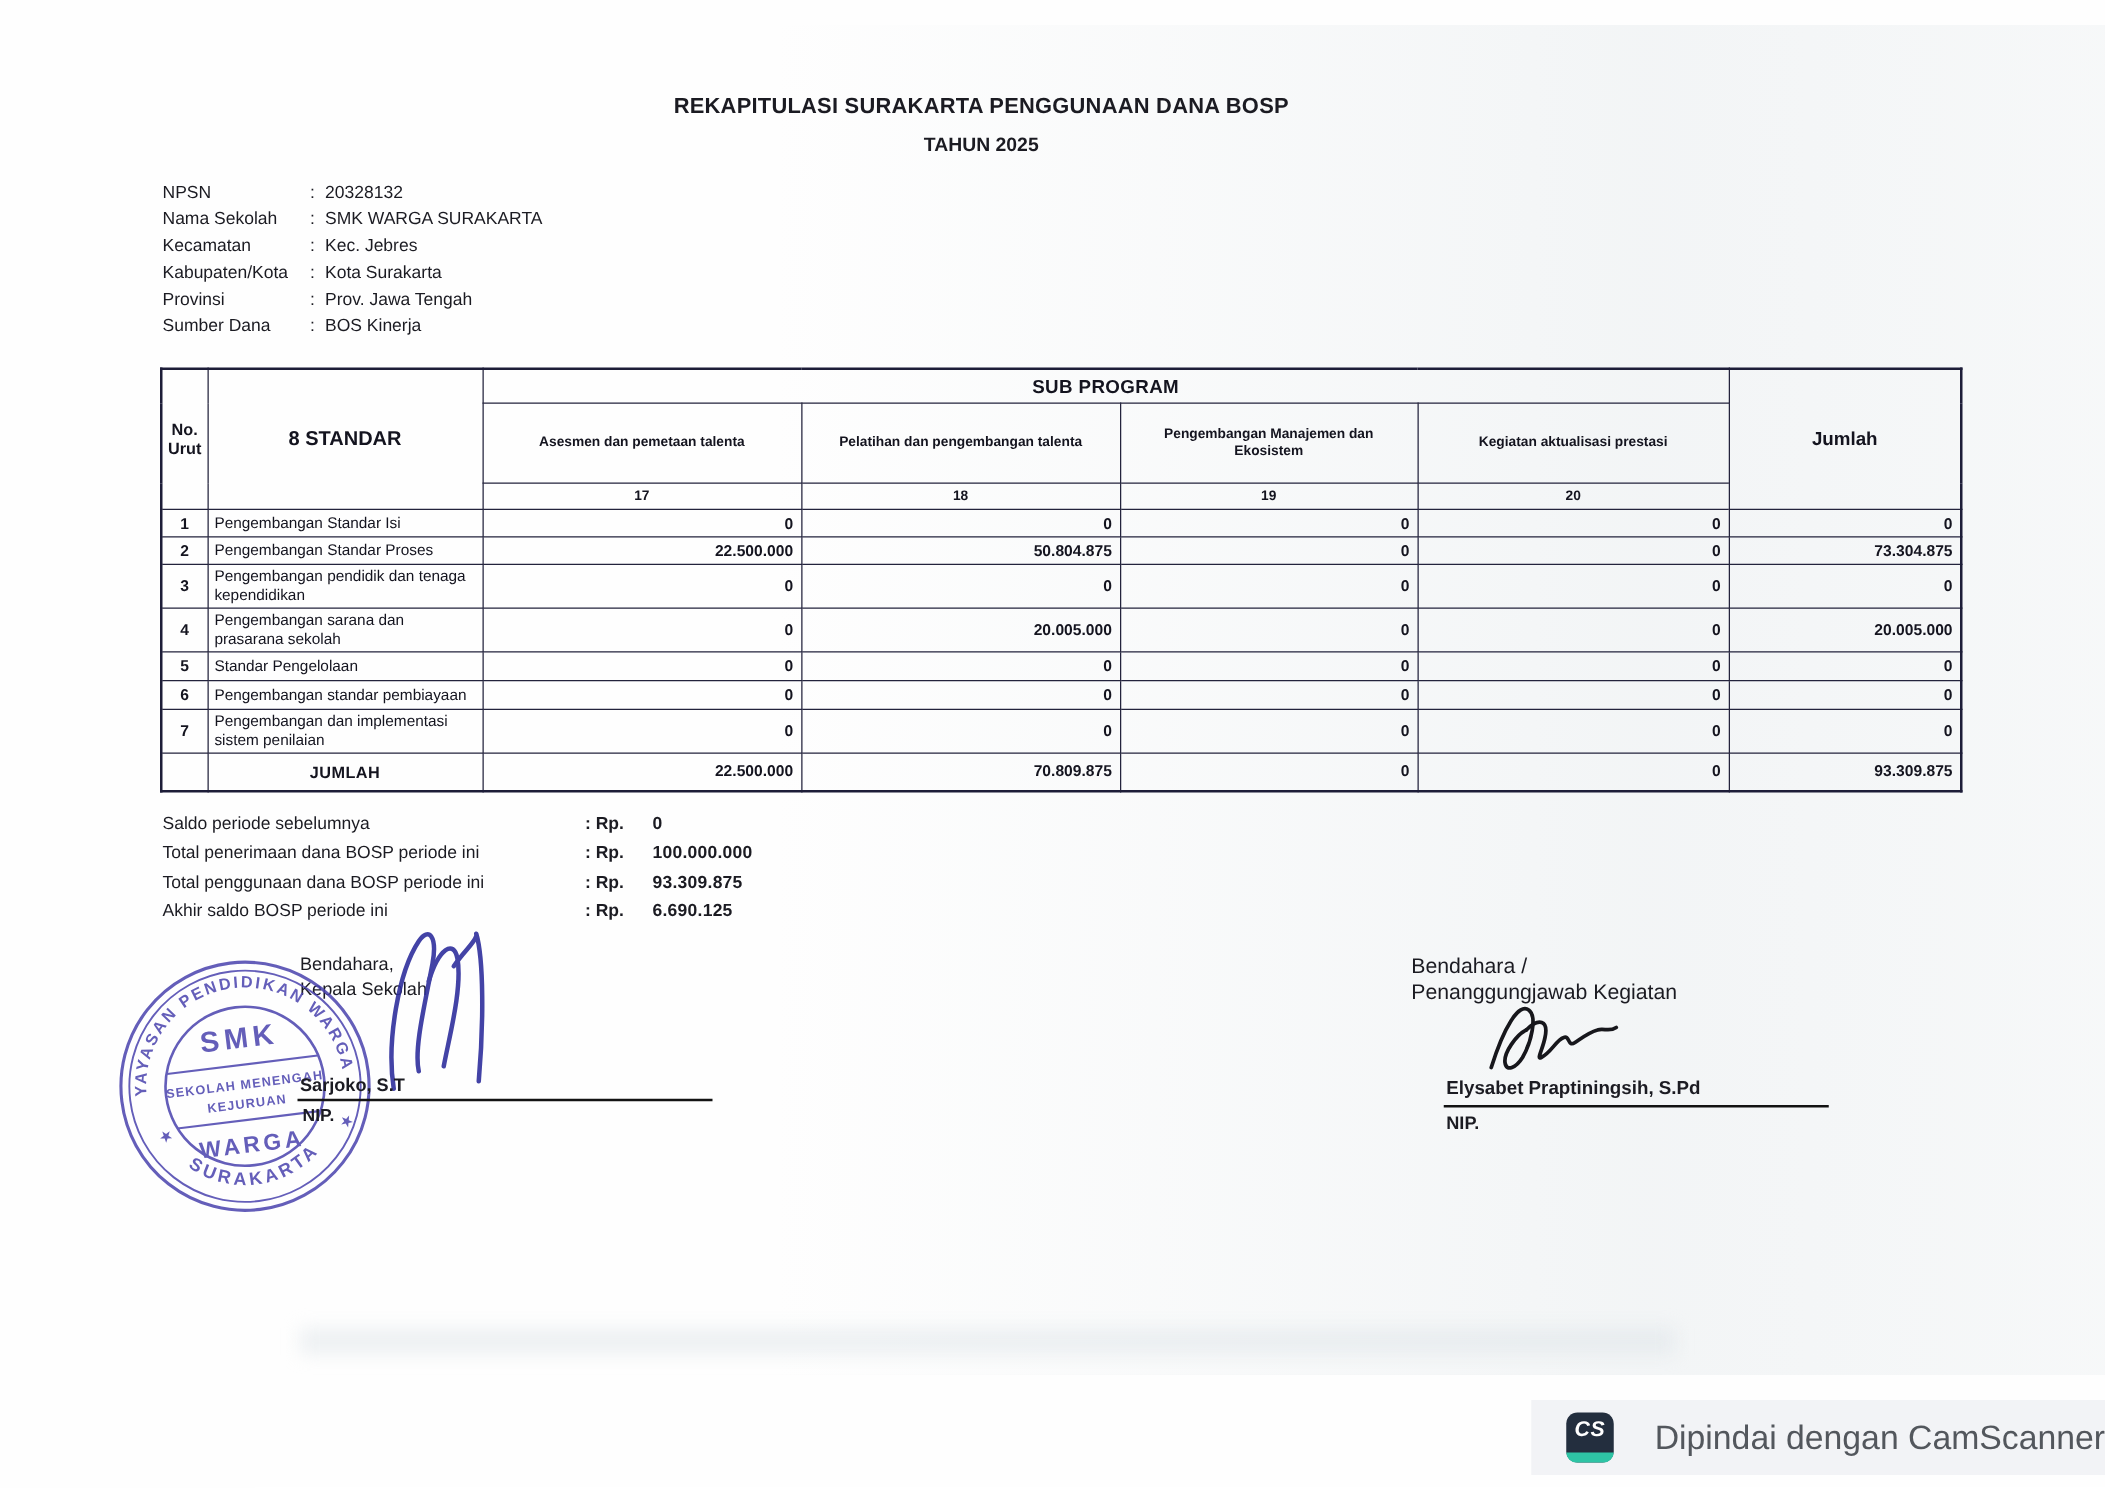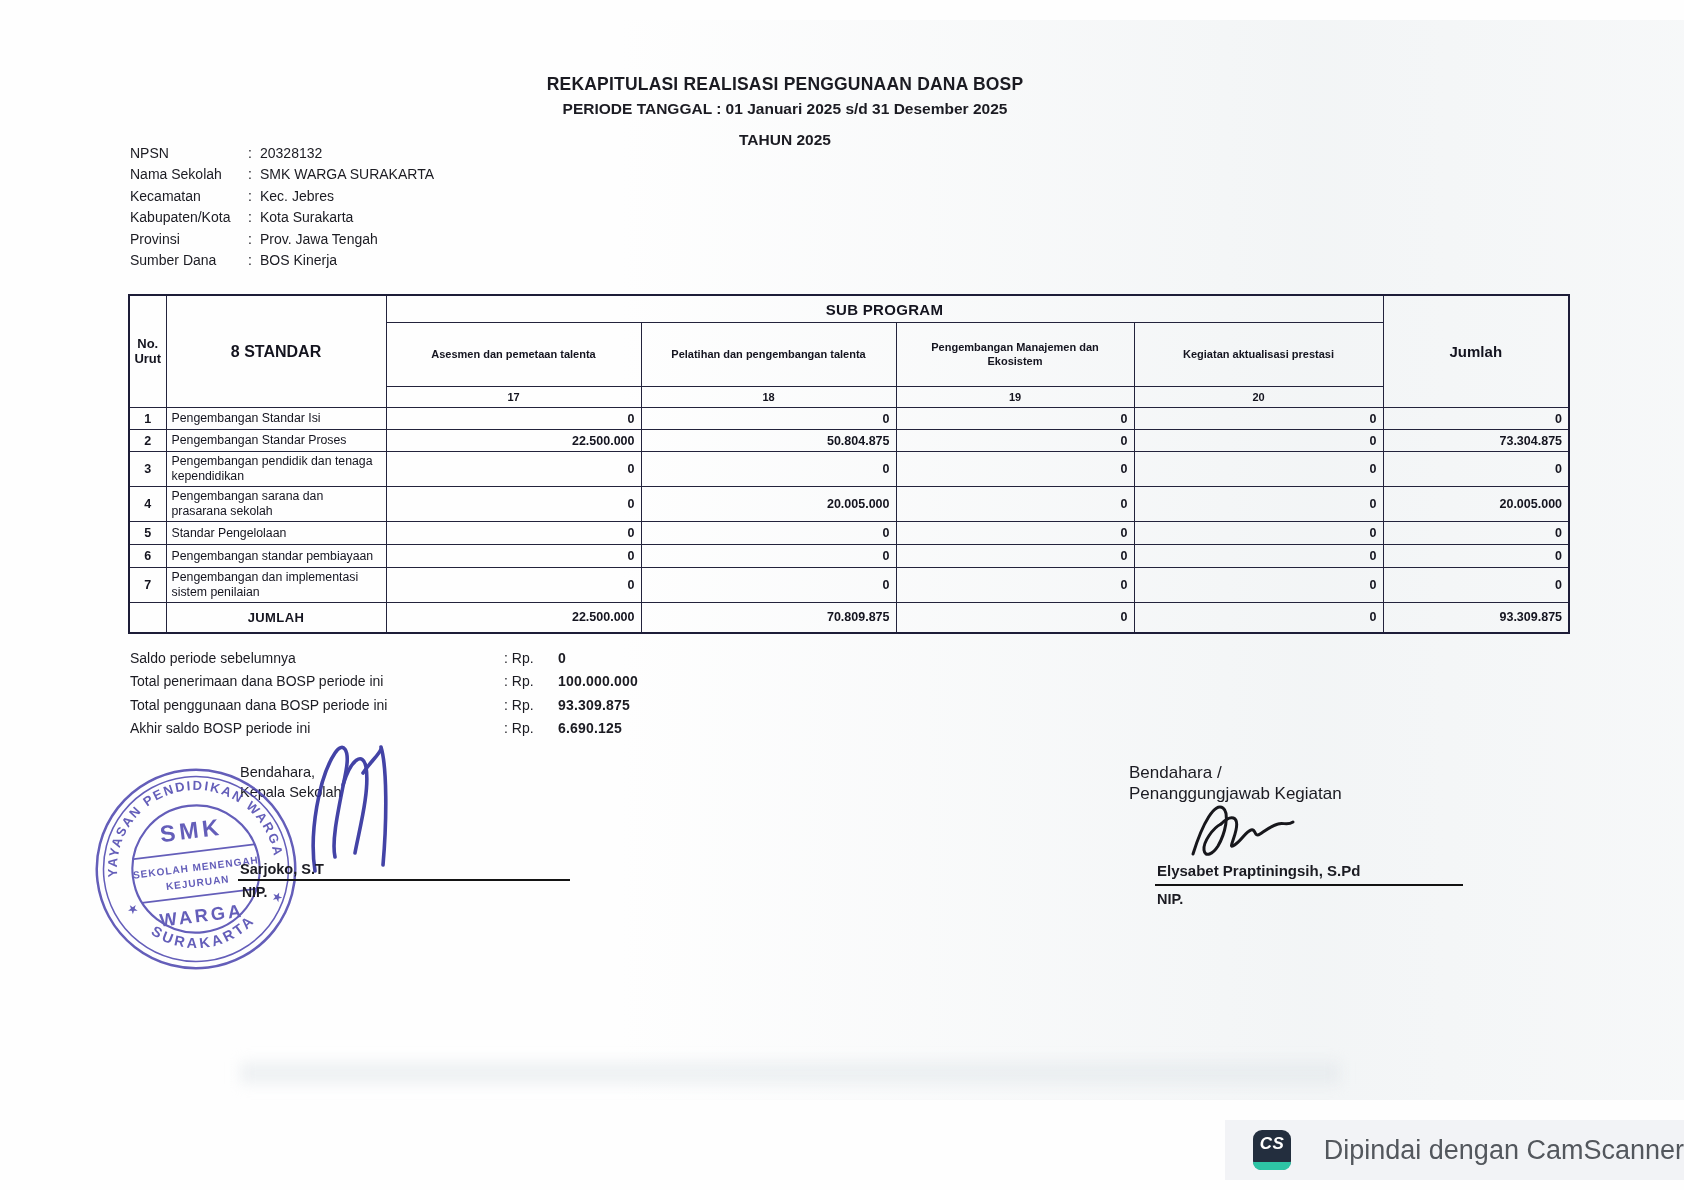--- a/index.html
+++ b/index.html
@@ -48,21 +48,21 @@
   td.c-val{text-align:right;font-size:12.5px;font-weight:600;padding-right:6px;}
   tr.row-1l{height:22px;} tr.row-2l{height:35px;} tr.row-1lb{height:23px;}
   tr.row-total{height:30px;}
   tr.row-total td{font-weight:700;}
   td.c-total-label{text-align:center;font-size:13px;font-weight:700;letter-spacing:.4px;}
 
   
   .summary-block{position:absolute;left:130px;top:646px;font-size:14px;}
   .summary-row{display:flex;height:23.5px;align-items:center;}
   .summary-label{width:338px;}
-  .summary-rp{font-weight:400;width:46px;margin-left:36px;}
+  .summary-rp{font-weight:700;width:46px;}
   .summary-value{font-weight:700;margin-left:8px;letter-spacing:.2px;}
 
   
   .sign-left-head{position:absolute;left:240px;top:762px;font-size:14.5px;line-height:20px;}
   .sign-left-name{position:absolute;left:240px;top:861px;font-size:14.5px;font-weight:700;}
   .sign-left-line{position:absolute;left:238px;top:879px;width:332px;border-top:2.2px solid #141414;}
   .sign-left-nip{position:absolute;left:242px;top:884px;font-size:14px;font-weight:700;}
   .sign-right-head{position:absolute;left:1129px;top:762px;font-size:17px;line-height:21px;}
   .sign-right-name{position:absolute;left:1157px;top:862px;font-size:15px;font-weight:700;}
   .sign-right-line{position:absolute;left:1155px;top:884px;width:308px;border-top:2.6px solid #121212;}
@@ -85,22 +85,21 @@
   .cs-text{font-size:27px;color:#53575d;margin-left:31px;}
 </style>
 </head>
 <body>
 
 <div class="page">
   <div class="shade-right"></div>
   <div class="shade-bottom"></div>
 
   <div class="title-block">
-    <div class="title-line1">REKAPITULASI REALISASI PENGGUNAAN DANA BOSP</div>
-    <div class="title-line2">PERIODE TANGGAL : 01 Januari 2025 s/d 31 Desember 2025</div>
+    <div class="title-line1">REKAPITULASI SURAKARTA PENGGUNAAN DANA BOSP</div>
     <div class="title-line3">TAHUN 2025</div>
   </div>
 
   <div class="info-block">
     <div class="info-row">
       <span class="info-label">NPSN</span>
       <span class="info-colon">:</span>
       <span class="info-value">20328132</span>
     </div>
     <div class="info-row">

